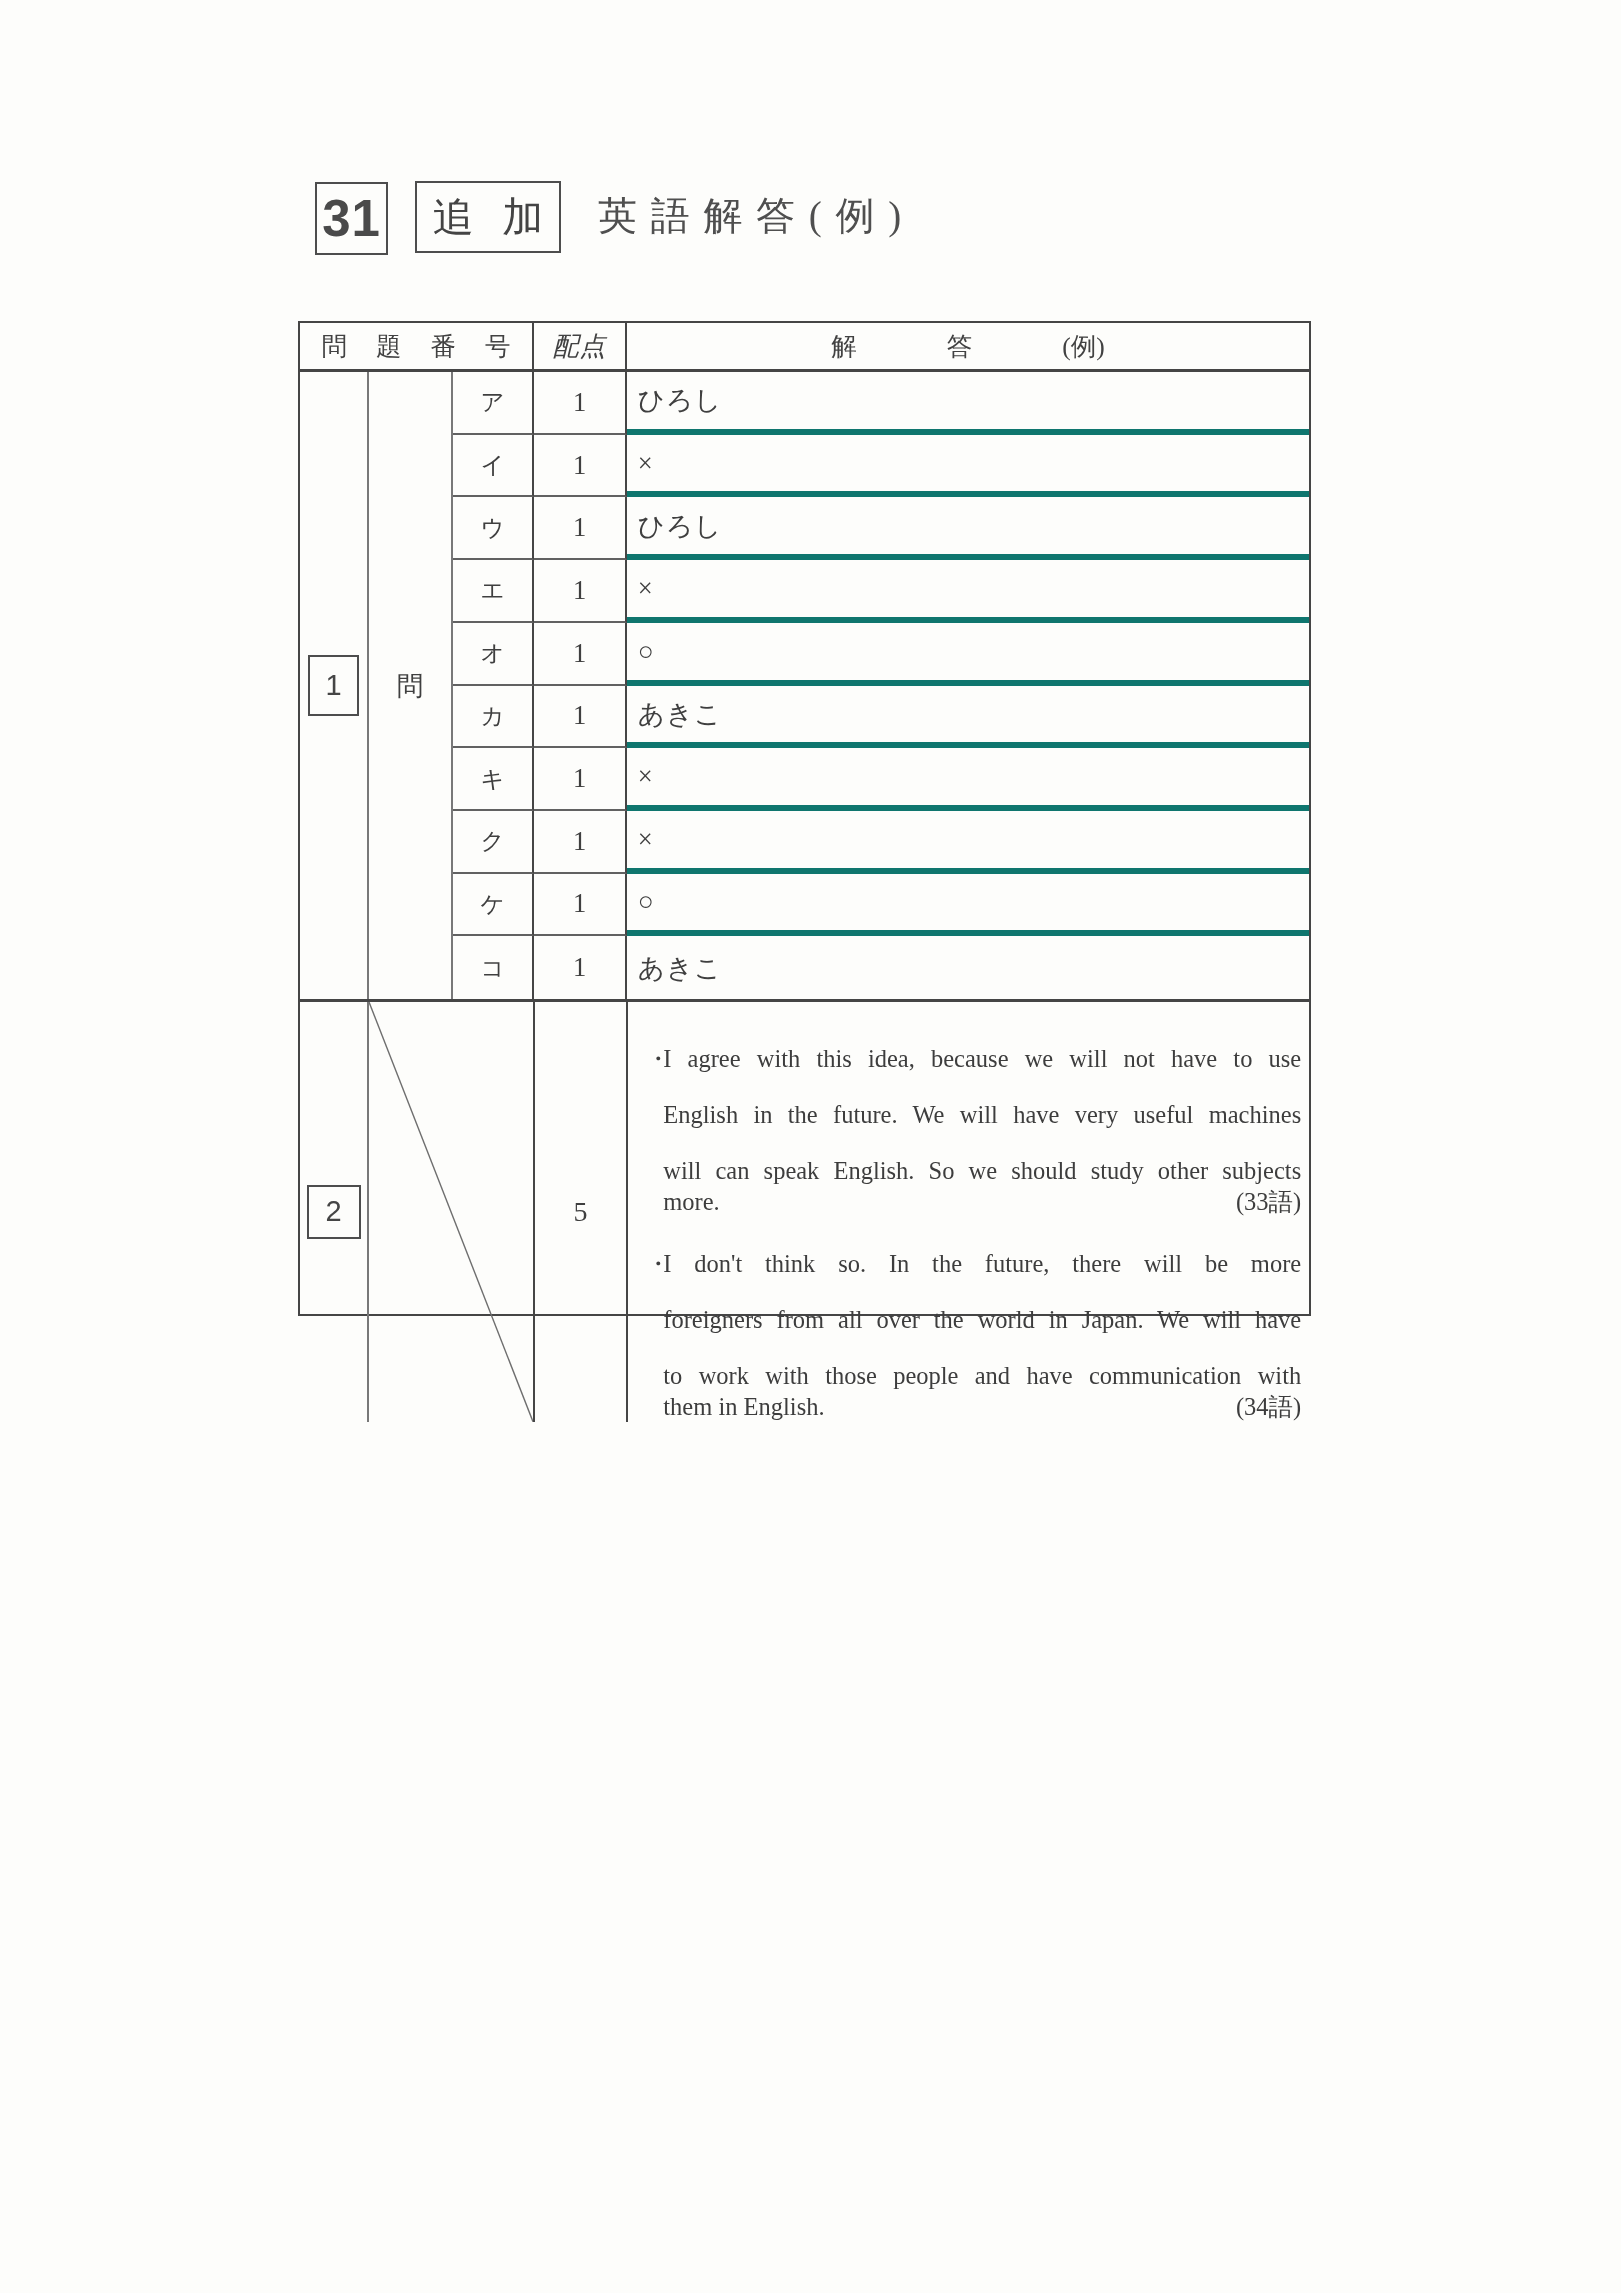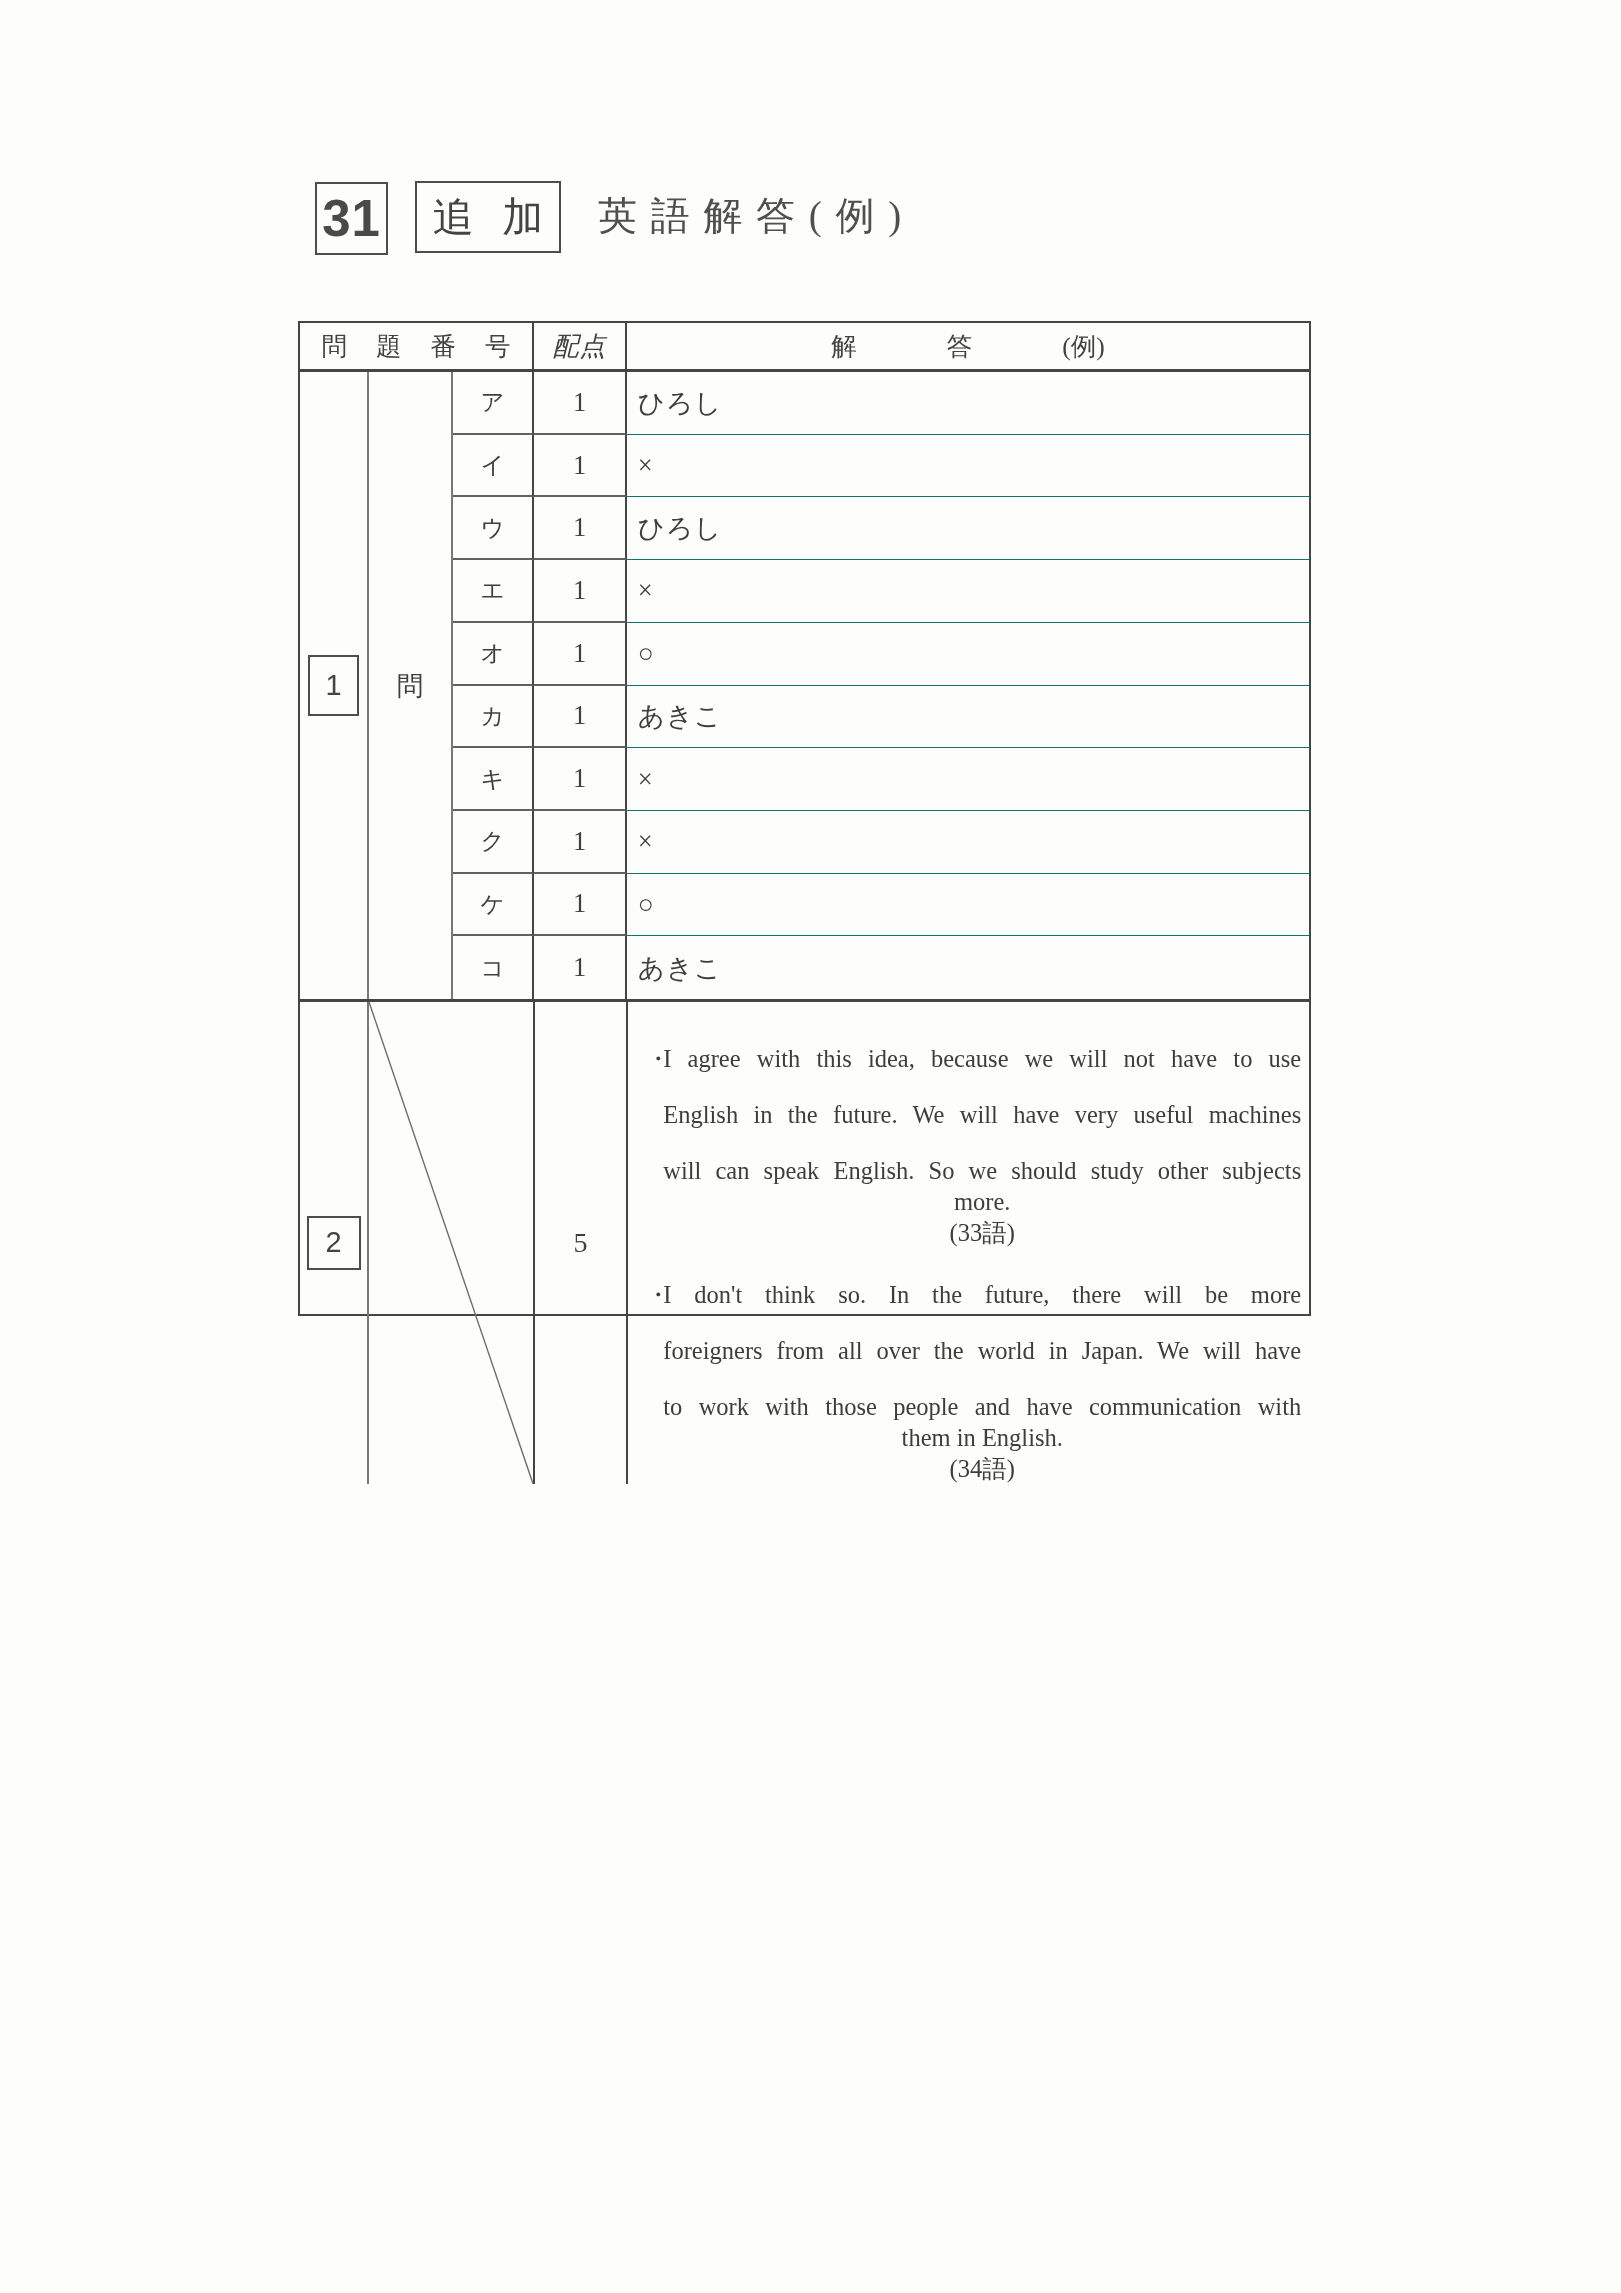--- a/index.html
+++ b/index.html
@@ -83,21 +83,21 @@
     display:flex;align-items:center;justify-content:center;
     font-size:23.5px;color:#3f3f3f;
   }
   .c-pts{
     width:93px;box-sizing:border-box;
     border-right:2.9px solid #454545;border-bottom:2px solid #616161;
     display:flex;align-items:center;justify-content:center;
     font-size:26.5px;color:#3f3f3f;
   }
   .c-ans{
-    flex:1;box-sizing:border-box;border-bottom:1px solid #0f766e;
+    flex:1;box-sizing:border-box;border-bottom:6px solid #0f766e;
     display:flex;align-items:center;padding-left:10.8px;
     font-size:26.5px;color:#3f3f3f;letter-spacing:1px;
   }
   .row:last-child .c-kana,.row:last-child .c-pts,.row:last-child .c-ans{border-bottom:none;}
   
   .sec2{flex:1;display:flex;}
   .s2-col1{
     width:69px;box-sizing:border-box;border-right:2px solid #787878;
     display:flex;align-items:center;justify-content:center;
   }
@@ -119,21 +119,21 @@
   }
   .s2-ans{
     flex:1;box-sizing:border-box;
     padding:15.7px 7.8px 0 20.6px;
     font-size:24.5px;line-height:31px;color:#3d3d3d;
   }
   .para{position:relative;padding-left:14.7px;}
   .para.second{margin-top:31px;}
   .bullet{position:absolute;left:-2.9px;top:0;font-size:24.5px;}
   .jline{text-align:justify;text-align-last:justify;margin-top:25px;}
-  .lastline{display:flex;justify-content:space-between;align-items:center;flex-direction:column;}
+  .lastline{display:flex;justify-content:space-between;align-items:flex-start;}
 </style>
 </head>
 <body>
 
 <div class="page">
 
   <div class="num-box">
     <span>31</span>
   </div>
   <div class="tag-box">

